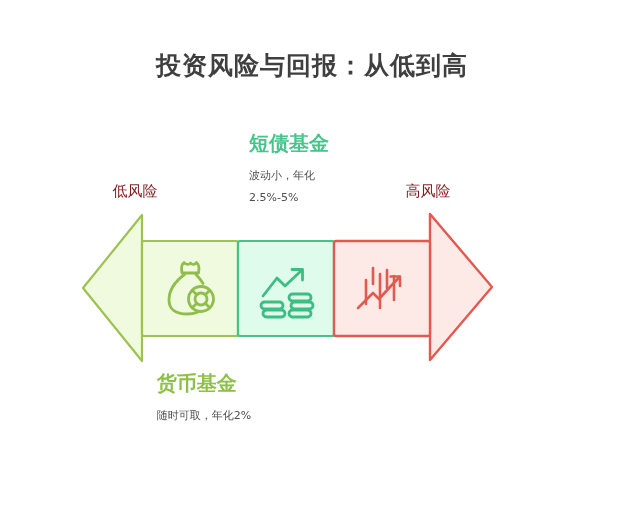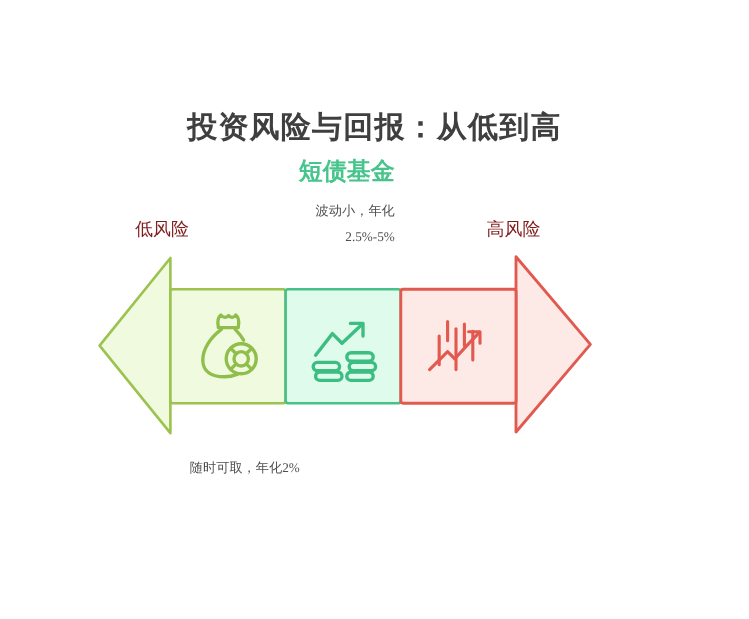--- a/index.html
+++ b/index.html
@@ -14,28 +14,26 @@
   .page-title {
     position: absolute;
     top: 49px;
     left: 0;
     width: 624px;
     text-align: center;
     font-size: 25px;
     font-weight: bold;
     color: #3f3f3f;
     letter-spacing: 1px;
-    margin-top: 40px;
   }
   .label-group {
     position: absolute;
     transform: translateX(-50%);
-    text-align: right;
+    text-align: left;
     white-space: nowrap;
-    font-family: Liberation Serif, serif;
   }
   .fund-name {
     font-size: 20px;
     font-weight: bold;
     line-height: 26px;
   }
   .fund-name.mint { color: #47c48c; }
   .fund-name.lime { color: #8cc046; }
   .fund-name.red  { color: #e25555; }
   .fund-desc {
@@ -117,19 +115,20 @@
       <line x1="21" y1="10" x2="21" y2="26"></line>
       <line x1="28" y1="16" x2="28" y2="50"></line>
       <line x1="35" y1="12" x2="35" y2="30"></line>
       <line x1="42" y1="18" x2="42" y2="42"></line>
       <polyline points="6,50 21,35 27,41 38,29 47.5,19"></polyline>
       <polyline points="38.5,18.5 48,18.5 48,28"></polyline>
     </g>
   </svg>
 
   <div class="label-group" style="left:204px; top:370px;">
+    <div class="fund-name lime">货币基金</div>
     <div class="fund-desc">
       <div>随时可取，年化2%</div>
     </div>
   </div>
 
 
 </div>
 
 </body></html>

